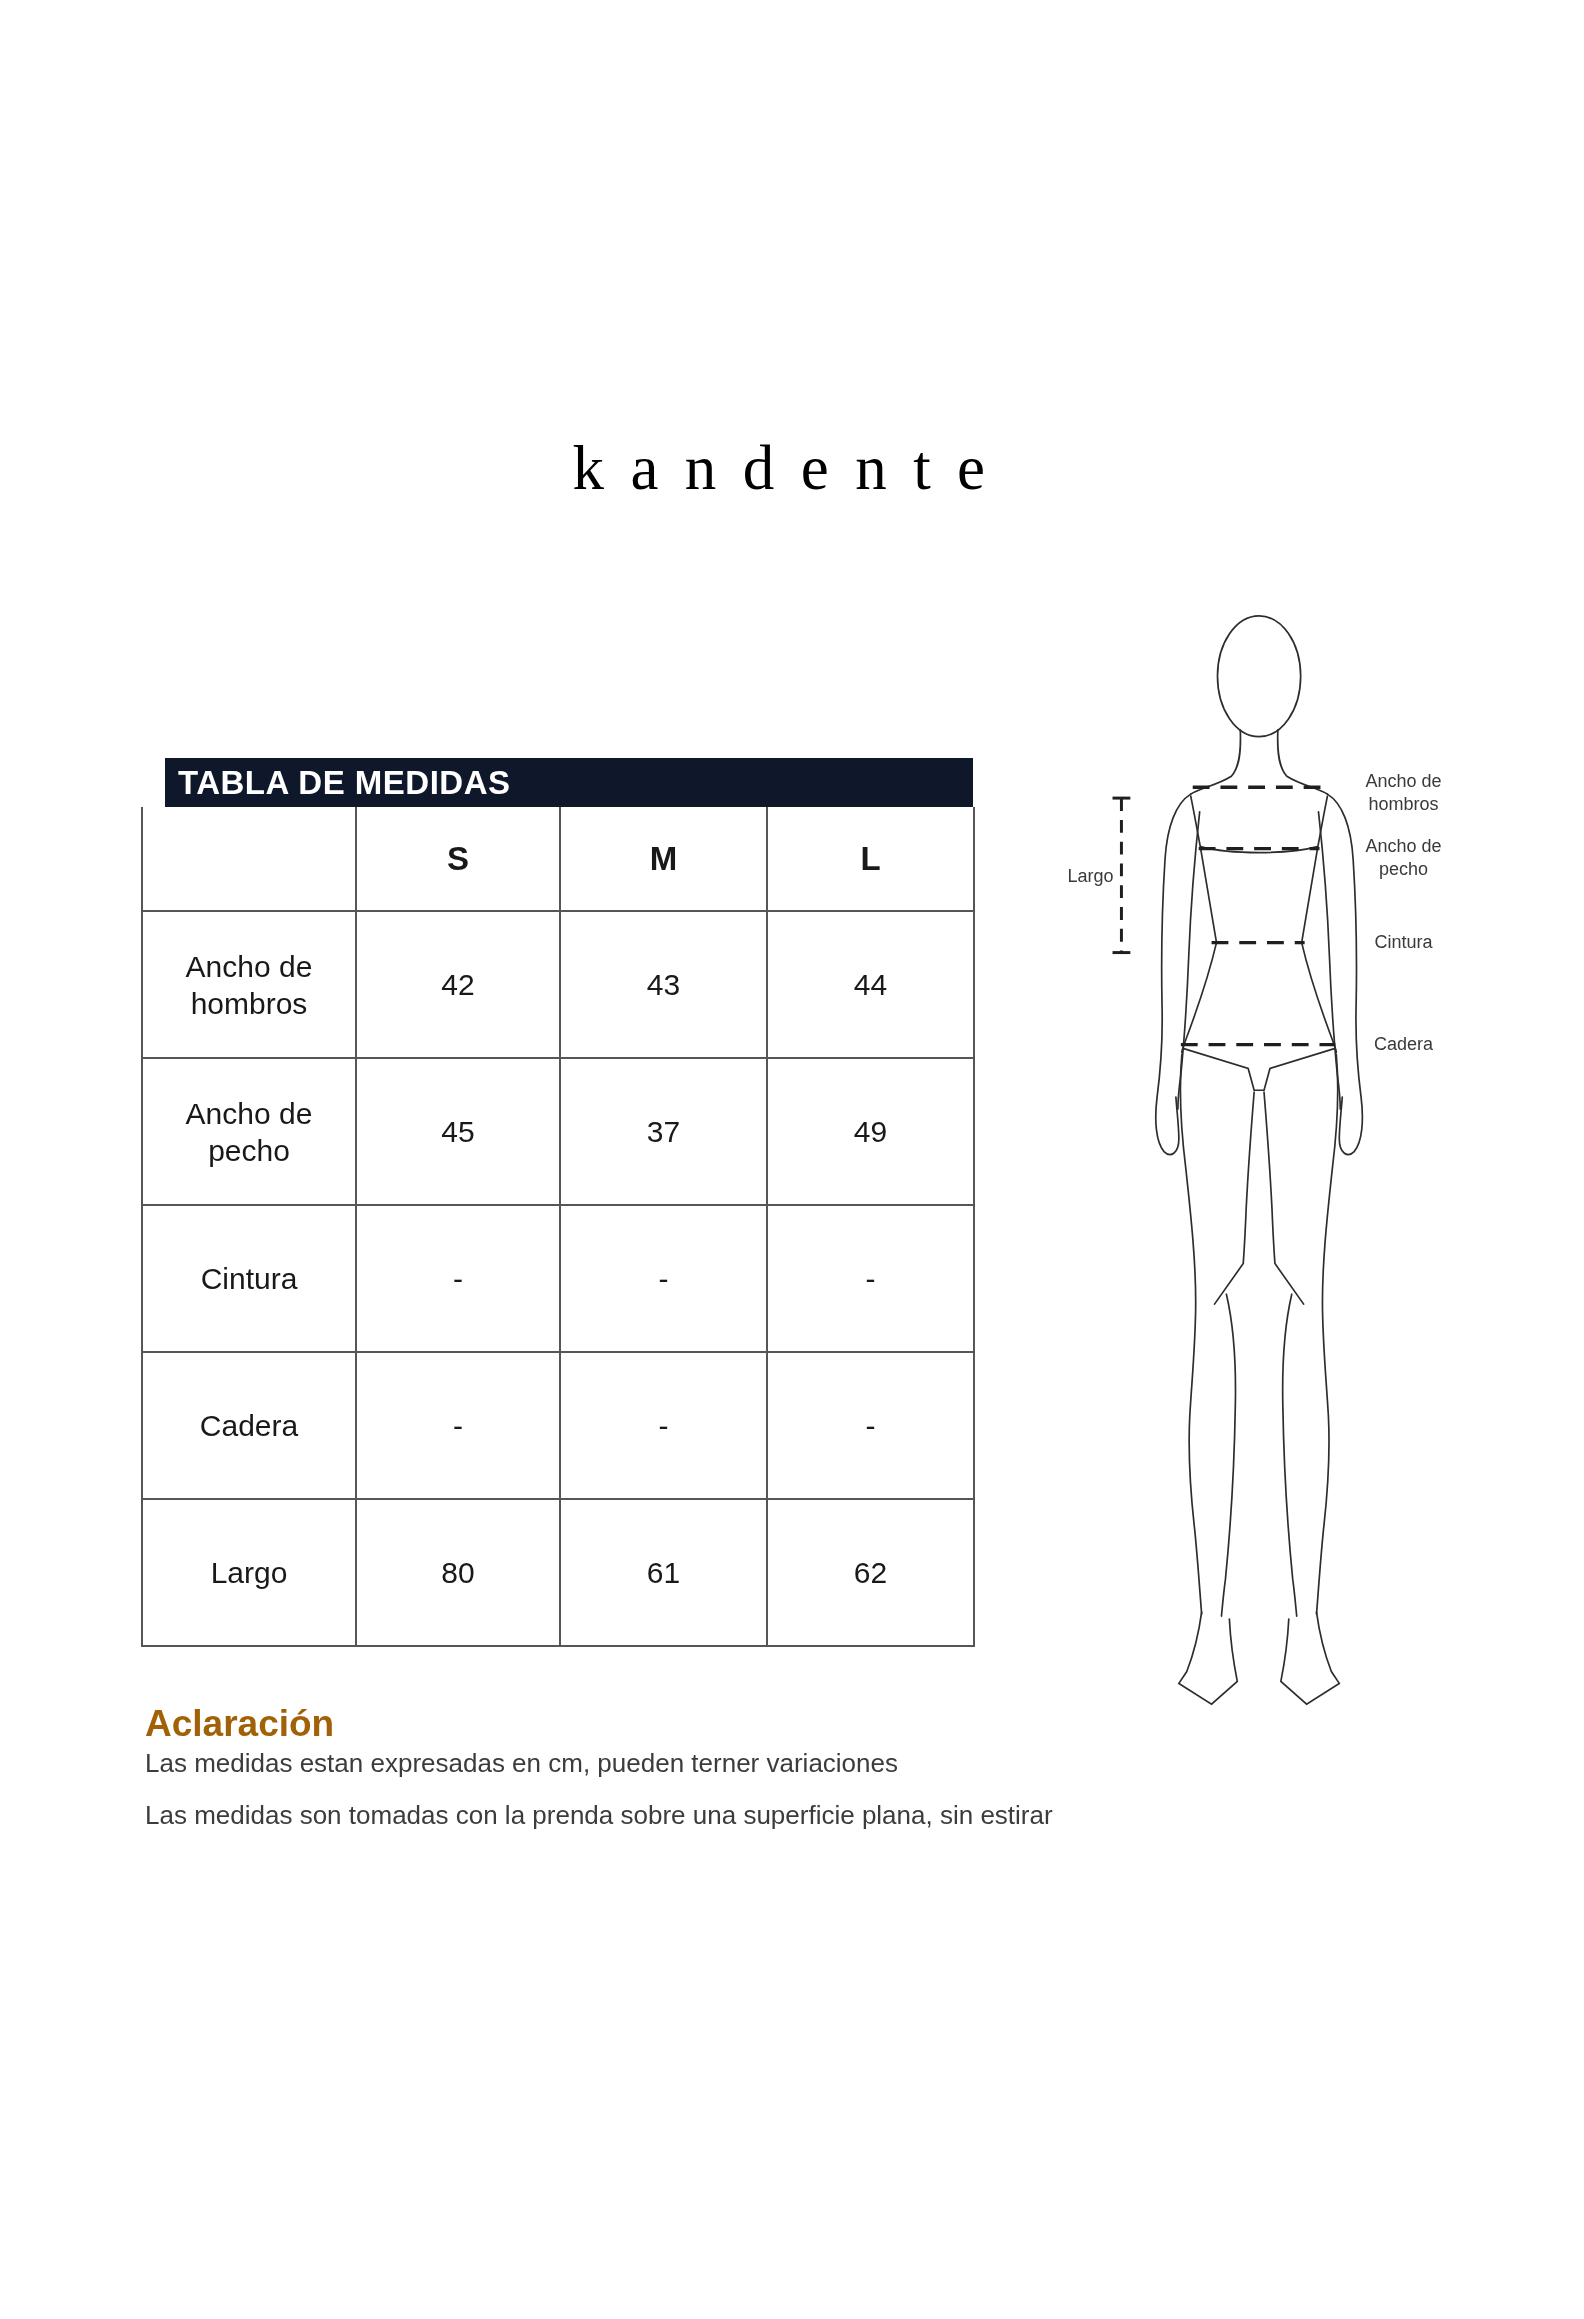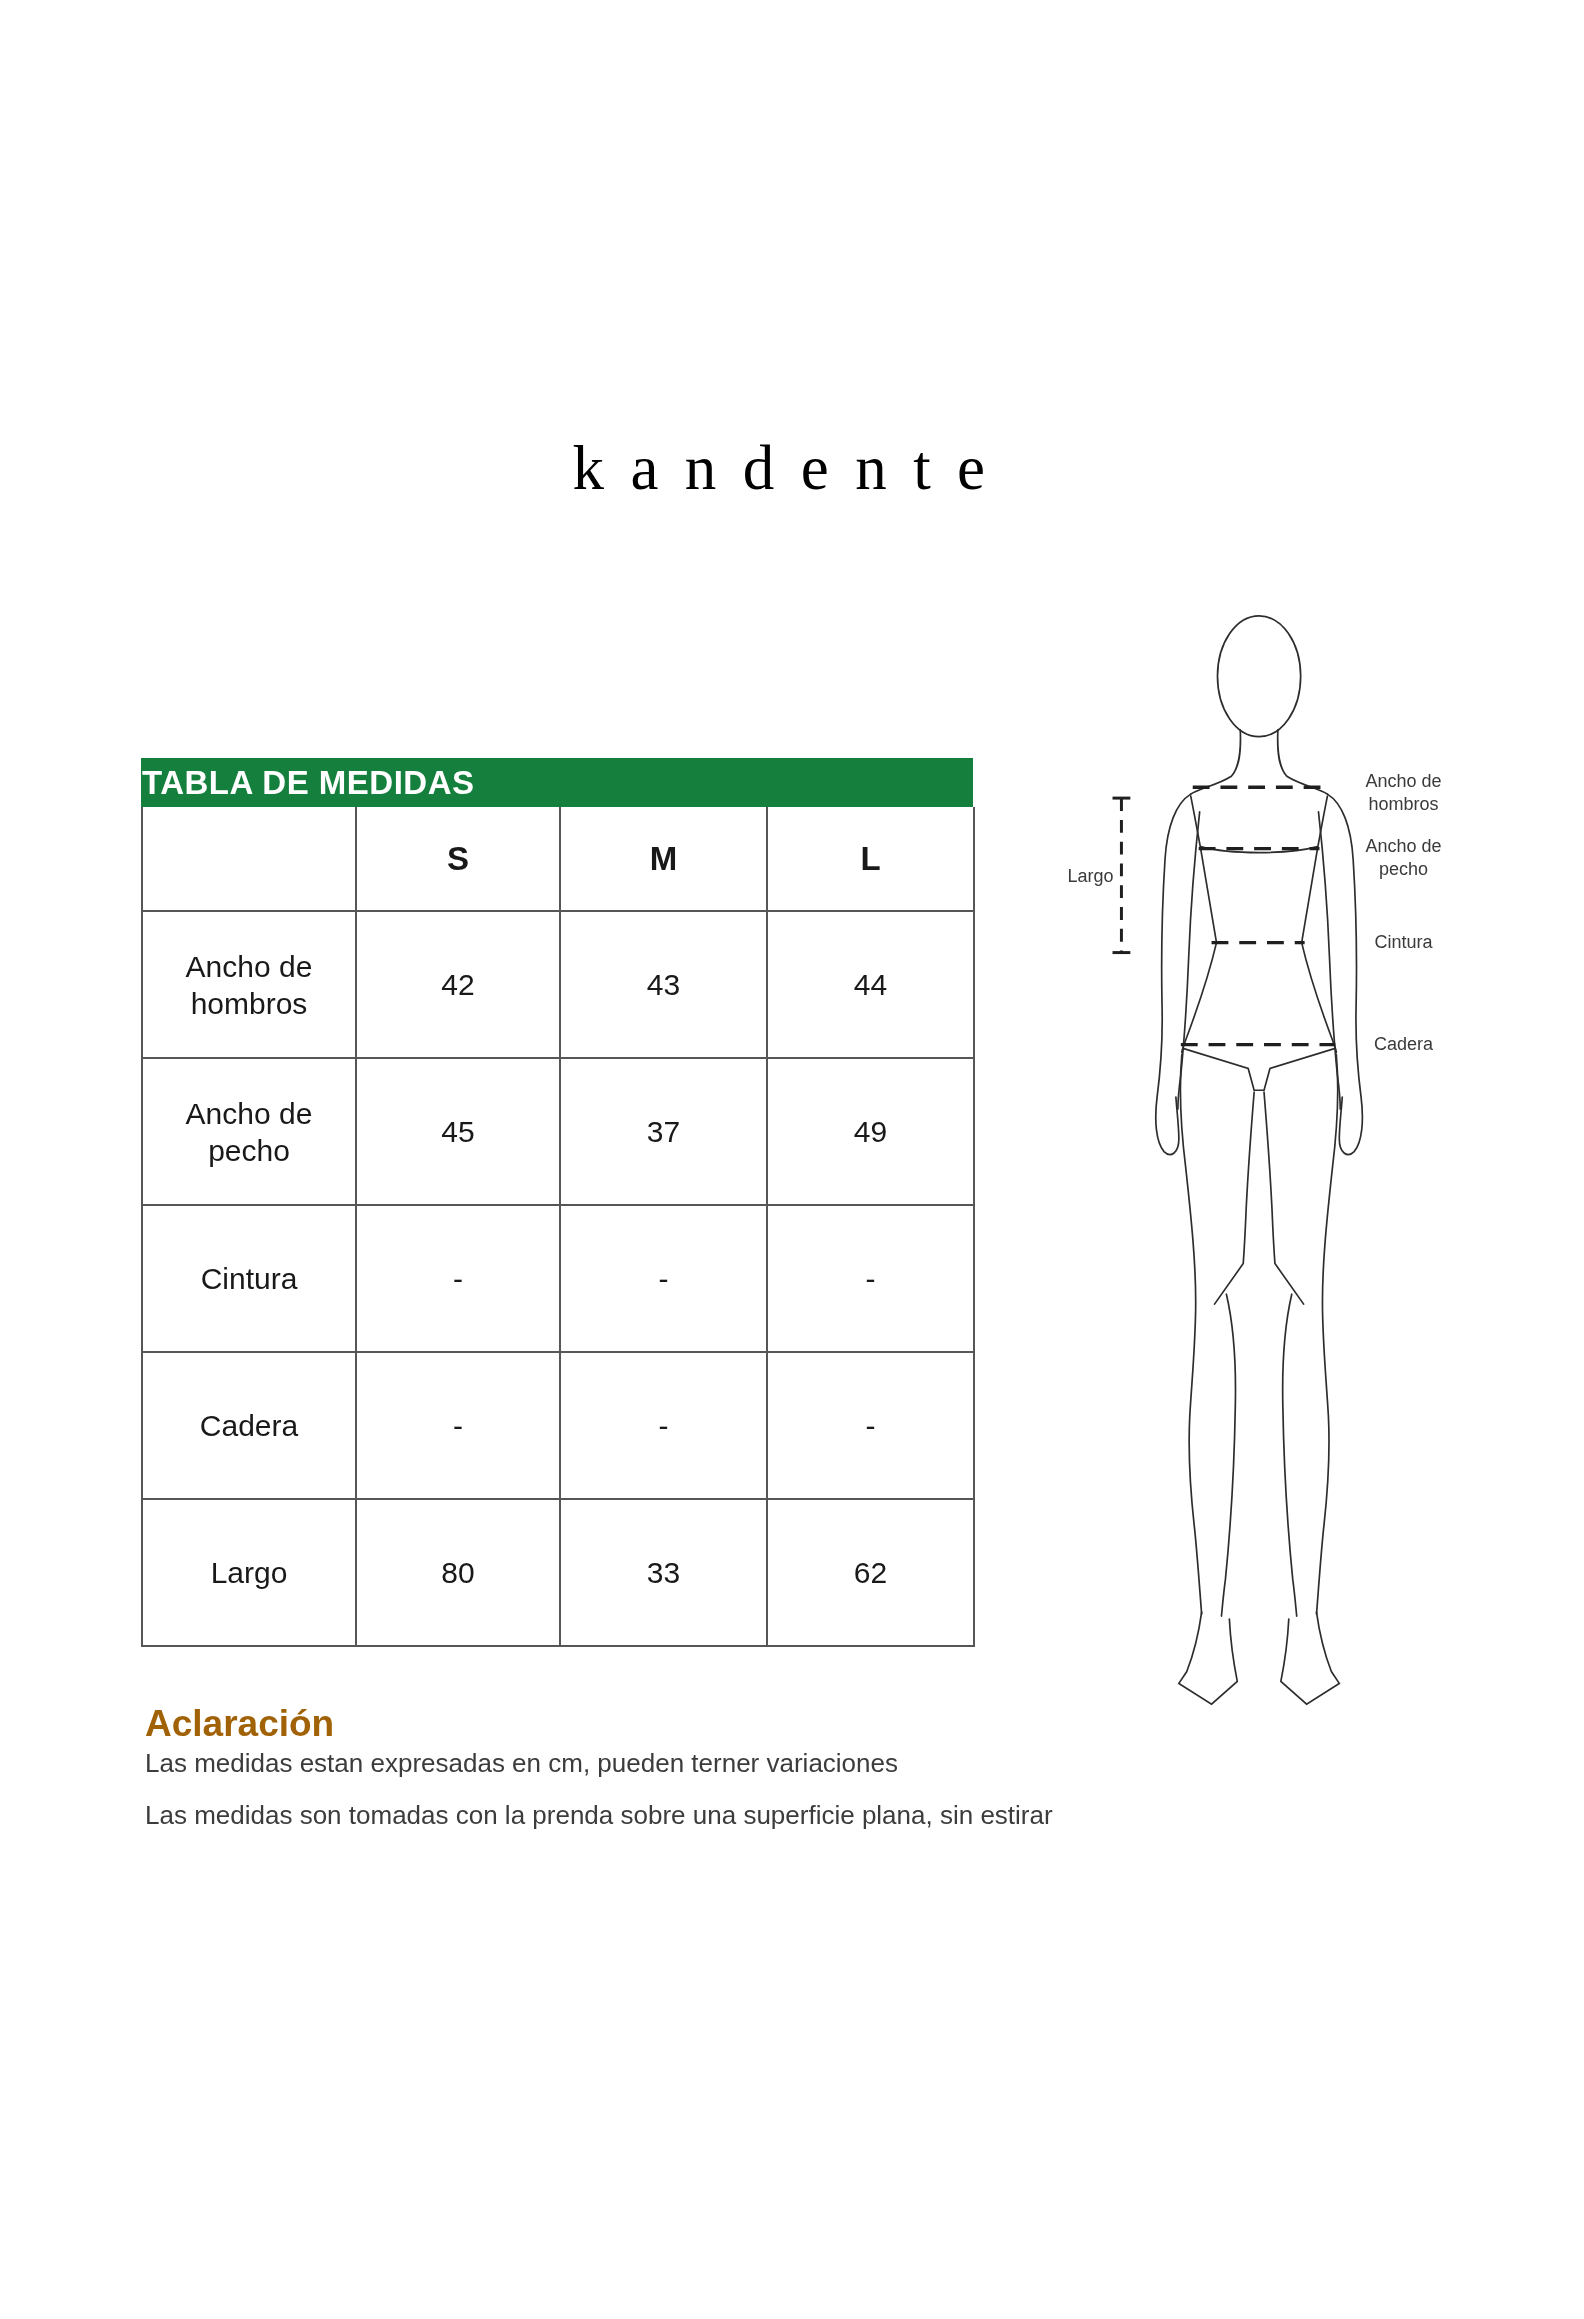--- a/index.html
+++ b/index.html
@@ -6,23 +6,23 @@
   #page{position:relative;width:1584px;height:2320px;background:#ffffff;overflow:hidden;
         font-family:"Liberation Sans",sans-serif;color:#1b1b1b;}
 
   
   .brand{position:absolute;left:0;right:0;top:432px;text-align:center;
          font-family:"Liberation Serif",serif;font-size:63px;font-weight:400;
          letter-spacing:0.42em;color:#000000;}
 
   
   .table-wrap{position:absolute;left:141px;top:758px;width:832px;}
-  .table-title{height:49px;background:#15803d;color:#ffffff;
+  .table-title{height:49px;background:#0f172a;color:#ffffff;
                font-size:33px;font-weight:600;letter-spacing:0.5px;
-               line-height:50px;padding-left:1px;box-sizing:border-box;}
+               line-height:50px;padding-left:13px;box-sizing:border-box;margin-left:24px;}
   table.sizes{border-collapse:collapse;width:832px;table-layout:fixed;}
   table.sizes td{border:2px solid #565656;text-align:center;vertical-align:middle;
                  font-size:30px;color:#191919;padding:0;}
   table.sizes tr.size-row td{height:103px;font-size:33px;font-weight:700;}
   table.sizes tr.size-row td{border-top:none;}
   table.sizes tr.data-row td{height:145px;}
   td.rowlabel{white-space:pre-line;line-height:37px;}
 
   
   .notes{position:absolute;left:145px;top:1701px;width:1089px;}
@@ -86,21 +86,21 @@
         </tr>
         <tr class="data-row">
           <td class="rowlabel">Cadera</td>
           <td>-</td>
           <td>-</td>
           <td>-</td>
         </tr>
         <tr class="data-row">
           <td class="rowlabel">Largo</td>
           <td>80</td>
-          <td>33</td>
+          <td>61</td>
           <td>62</td>
         </tr>
       </tbody>
     </table>
   </div>
 
   <div class="notes">
     <div class="notes-heading">Aclaración</div>
     <div class="note-line first">Las medidas estan expresadas en cm, pueden terner variaciones</div>
     <div class="note-line second">Las medidas son tomadas con la prenda sobre una superficie plana, sin estirar</div>

